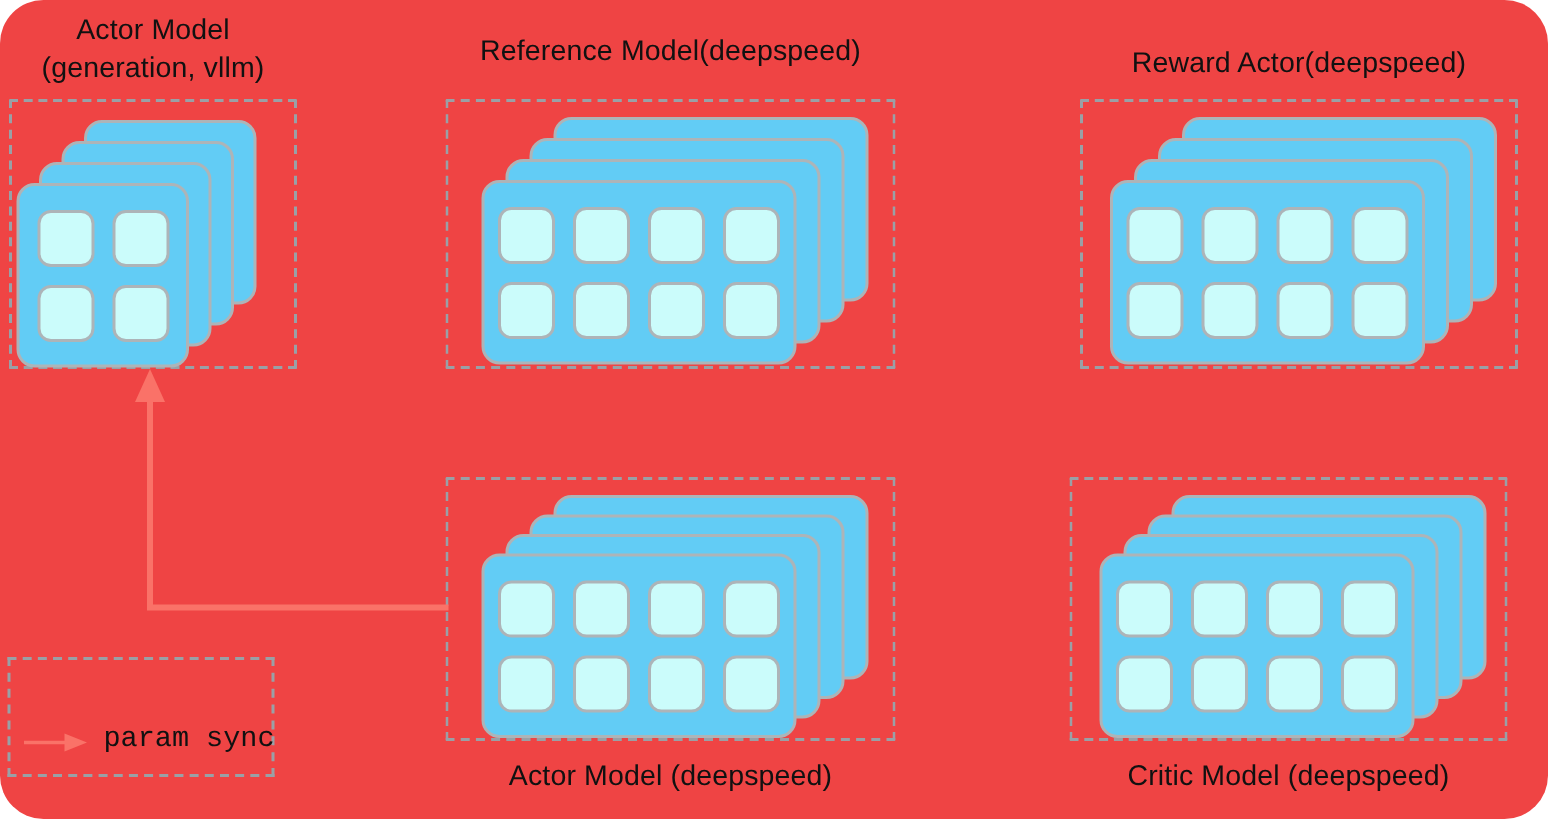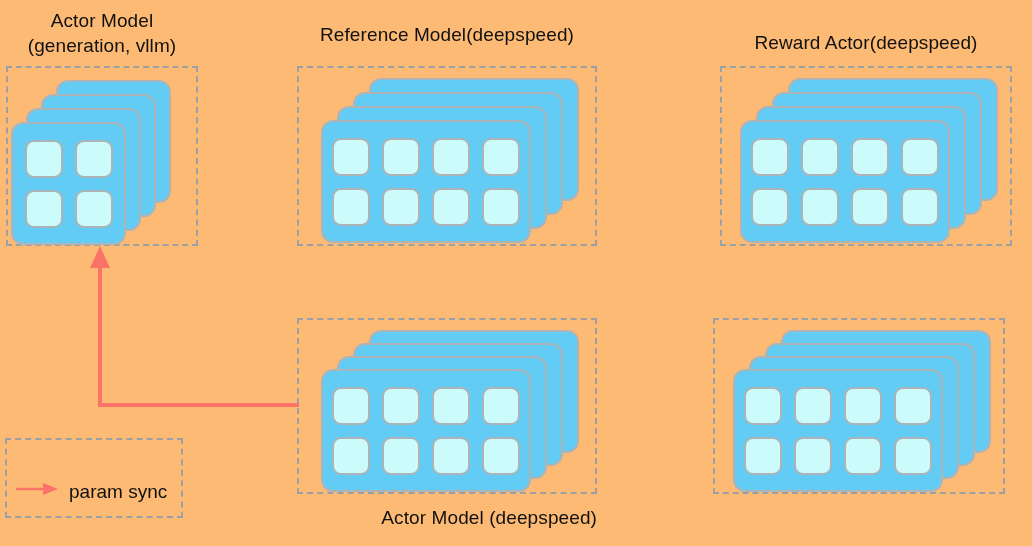--- a/index.html
+++ b/index.html
@@ -8,22 +8,23 @@
     background: #ffffff;
   }
   body {
     font-family: "Liberation Sans", sans-serif;
     -webkit-font-smoothing: antialiased;
   }
   #canvas {
     position: relative;
     width: 1032px;
     height: 546px;
-    background: #fdba74;
+    background: #ef4444;
     overflow: hidden;
+    border-radius: 29px;
   }
 
   
   .group {
     position: absolute;
     box-sizing: border-box;
     border: 2px dashed #9aa0a6;
     background: transparent;
     border-radius: 1px;
   }
@@ -77,22 +78,23 @@
 
   
   .legend-box {
     position: absolute;
     box-sizing: border-box;
     border: 2px dashed #9aa0a6;
   }
   .legend-row {
     position: absolute;
     display: flex;
-    align-items: flex-start;
+    align-items: flex-end;
     gap: 9px;
+    font-family: Liberation Mono, monospace;
   }
   .legend-label {
     color: #111111;
     font-size: 19px;
     line-height: 22px;
     white-space: nowrap;
   }
 </style>
 </head>
 <body>
@@ -167,40 +169,41 @@
         <div class="cell"></div>
         <div class="cell"></div>
         <div class="cell"></div>
         <div class="cell"></div>
         <div class="cell"></div>
         <div class="cell"></div>
       </div>
     </div>
   </div>
 
-  <div class="caption" style="left:297px; top:505px; width:300px;text-align:right;">Actor Model (deepspeed)</div>
+  <div class="caption" style="left:297px; top:505px; width:300px;">Actor Model (deepspeed)</div>
 
   <div class="group" style="left:713px; top:318px; width:292px; height:176px;">
     <div class="stack">
       <div class="card" style="left:66px; top:10px; width:210px; height:123px;"></div>
       <div class="card" style="left:50px; top:23px; width:210px; height:123px;"></div>
       <div class="card" style="left:34px; top:36px; width:210px; height:123px;"></div>
       <div class="card card-top" style="left:18px; top:49px; width:210px; height:123px; grid-template-columns:repeat(4,38px); grid-template-rows:repeat(2,38px);">
         <div class="cell"></div>
         <div class="cell"></div>
         <div class="cell"></div>
         <div class="cell"></div>
         <div class="cell"></div>
         <div class="cell"></div>
         <div class="cell"></div>
         <div class="cell"></div>
       </div>
     </div>
   </div>
 
+  <div class="caption" style="left:713px; top:505px; width:292px;">Critic Model (deepspeed)</div>
 
   <svg class="connector" viewBox="0 0 1032 546">
     <path d="M 299 405 L 100 405 L 100 262" fill="none" stroke="#FA7268" stroke-width="4" stroke-linecap="butt" stroke-linejoin="miter"></path>
     <path d="M 100 246 L 110 268 L 90 268 Z" fill="#FA7268"></path>
   </svg>
 
   <div class="legend-box" style="left:5px; top:438px; width:178px; height:80px;"></div>
 
   <div class="legend-row" style="left:14px; top:481px;">
     <svg width="46" height="16" viewBox="0 0 46 16">

